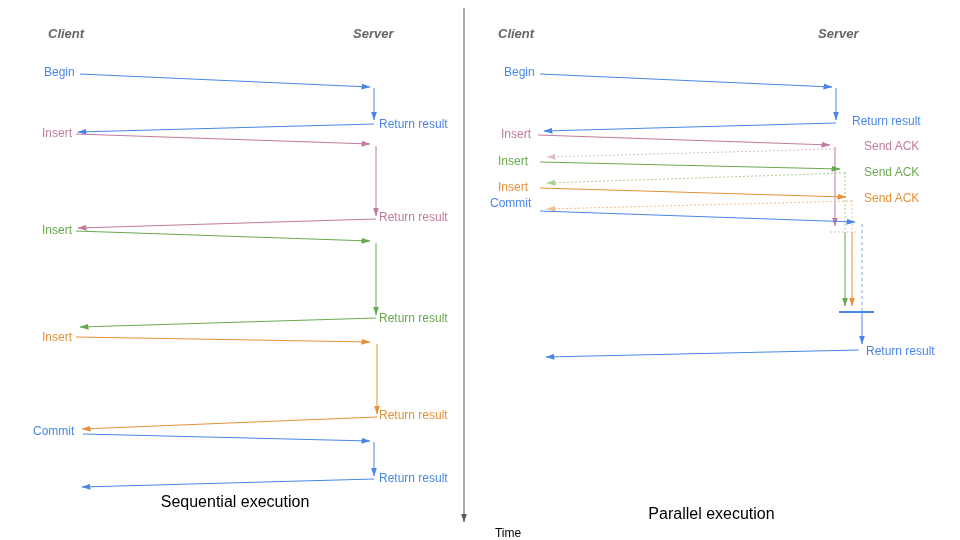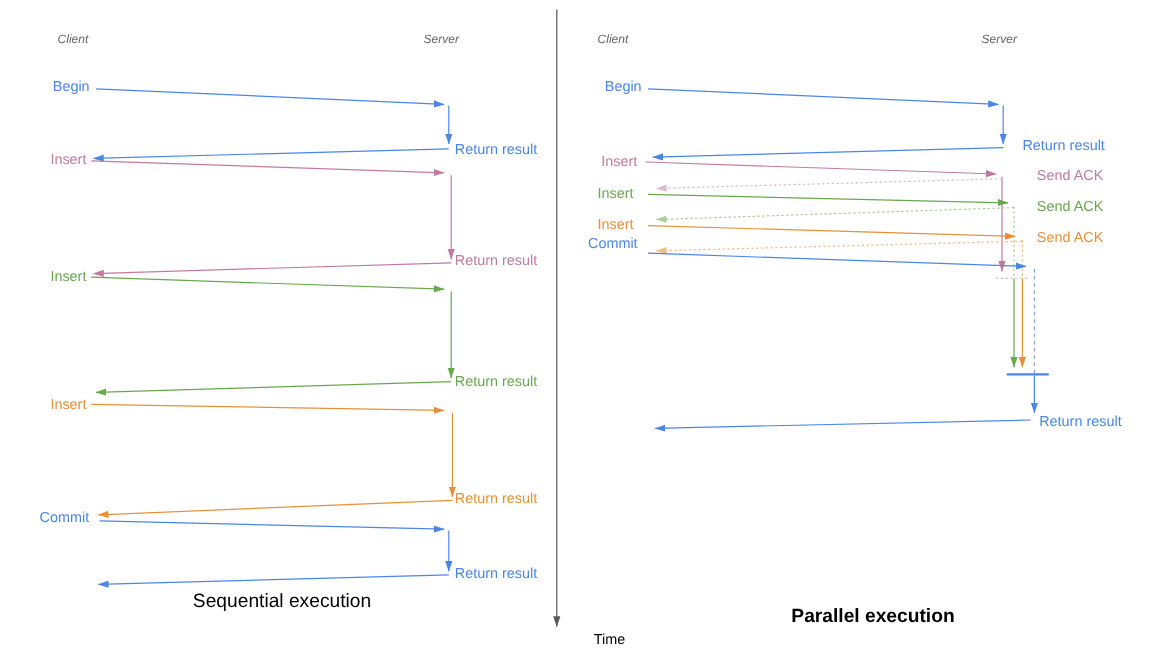--- a/index.html
+++ b/index.html
@@ -10,21 +10,21 @@
     font-family:"Liberation Sans", sans-serif;
     overflow:hidden;
   }
   .stage svg{position:absolute;left:0;top:0;}
   .lbl{
     position:absolute;
     font-size:12px;
     line-height:15px;
     white-space:nowrap;
   }
-  .head{font-style:italic;font-size:10px;}
+  .head{font-style:italic;font-size:13px;font-weight:bold;}
   .caption{
     position:absolute;
     font-size:16px;
     line-height:18px;
     text-align:center;
   }
   .timelbl{
     position:absolute;
     font-size:12px;
     line-height:14px;
@@ -129,16 +129,16 @@
   <div class="lbl" style="left: 498px; top: 154px; color: rgb(106, 168, 79);">Insert</div>
   <div class="lbl" style="left: 498px; top: 180px; color: rgb(230, 145, 56);">Insert</div>
   <div class="lbl" style="left: 490px; top: 196px; color: rgb(74, 134, 232);">Commit</div>
 
   <div class="lbl" style="left: 852px; top: 114px; color: rgb(74, 134, 232);">Return result</div>
   <div class="lbl" style="left: 864px; top: 139px; color: rgb(194, 123, 160);">Send ACK</div>
   <div class="lbl" style="left: 864px; top: 165px; color: rgb(106, 168, 79);">Send ACK</div>
   <div class="lbl" style="left: 864px; top: 191px; color: rgb(230, 145, 56);">Send ACK</div>
   <div class="lbl" style="left: 866px; top: 344px; color: rgb(74, 134, 232);">Return result</div>
 
-  <div class="caption" style="left: 610px; width: 235px; top: 505px; color: rgb(0, 0, 0); font-weight: bold;">Parallel execution</div>
+  <div class="caption" style="left: 594px; width: 235px; top: 505px; color: rgb(0, 0, 0);">Parallel execution</div>
 
   <div class="timelbl" style="left: 447px; width: 34px; top: 526px; color: rgb(0, 0, 0); margin-left: 44px;">Time</div>
 </div>
 
 </body></html>

